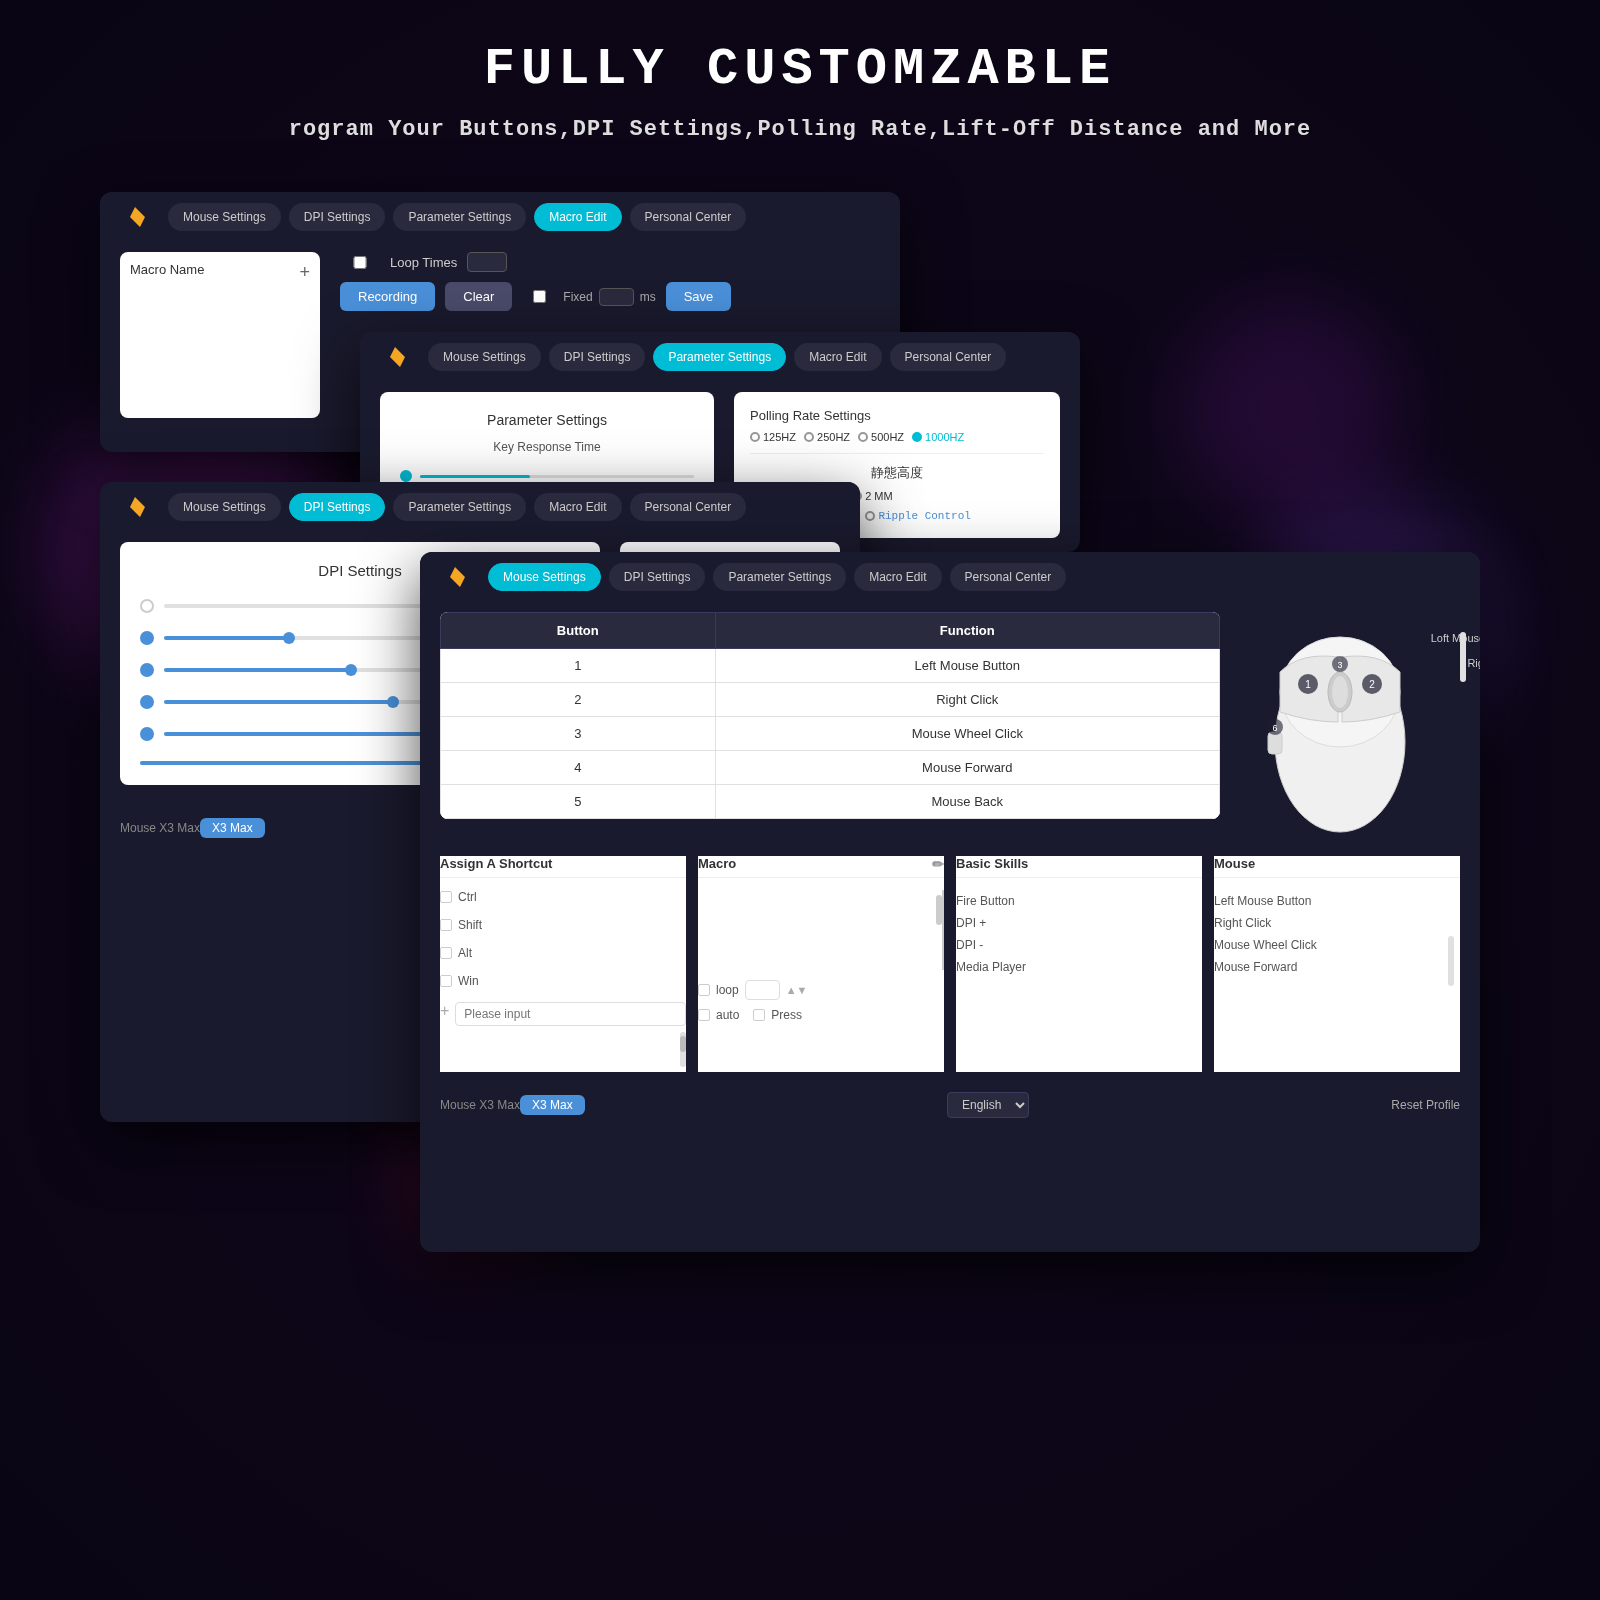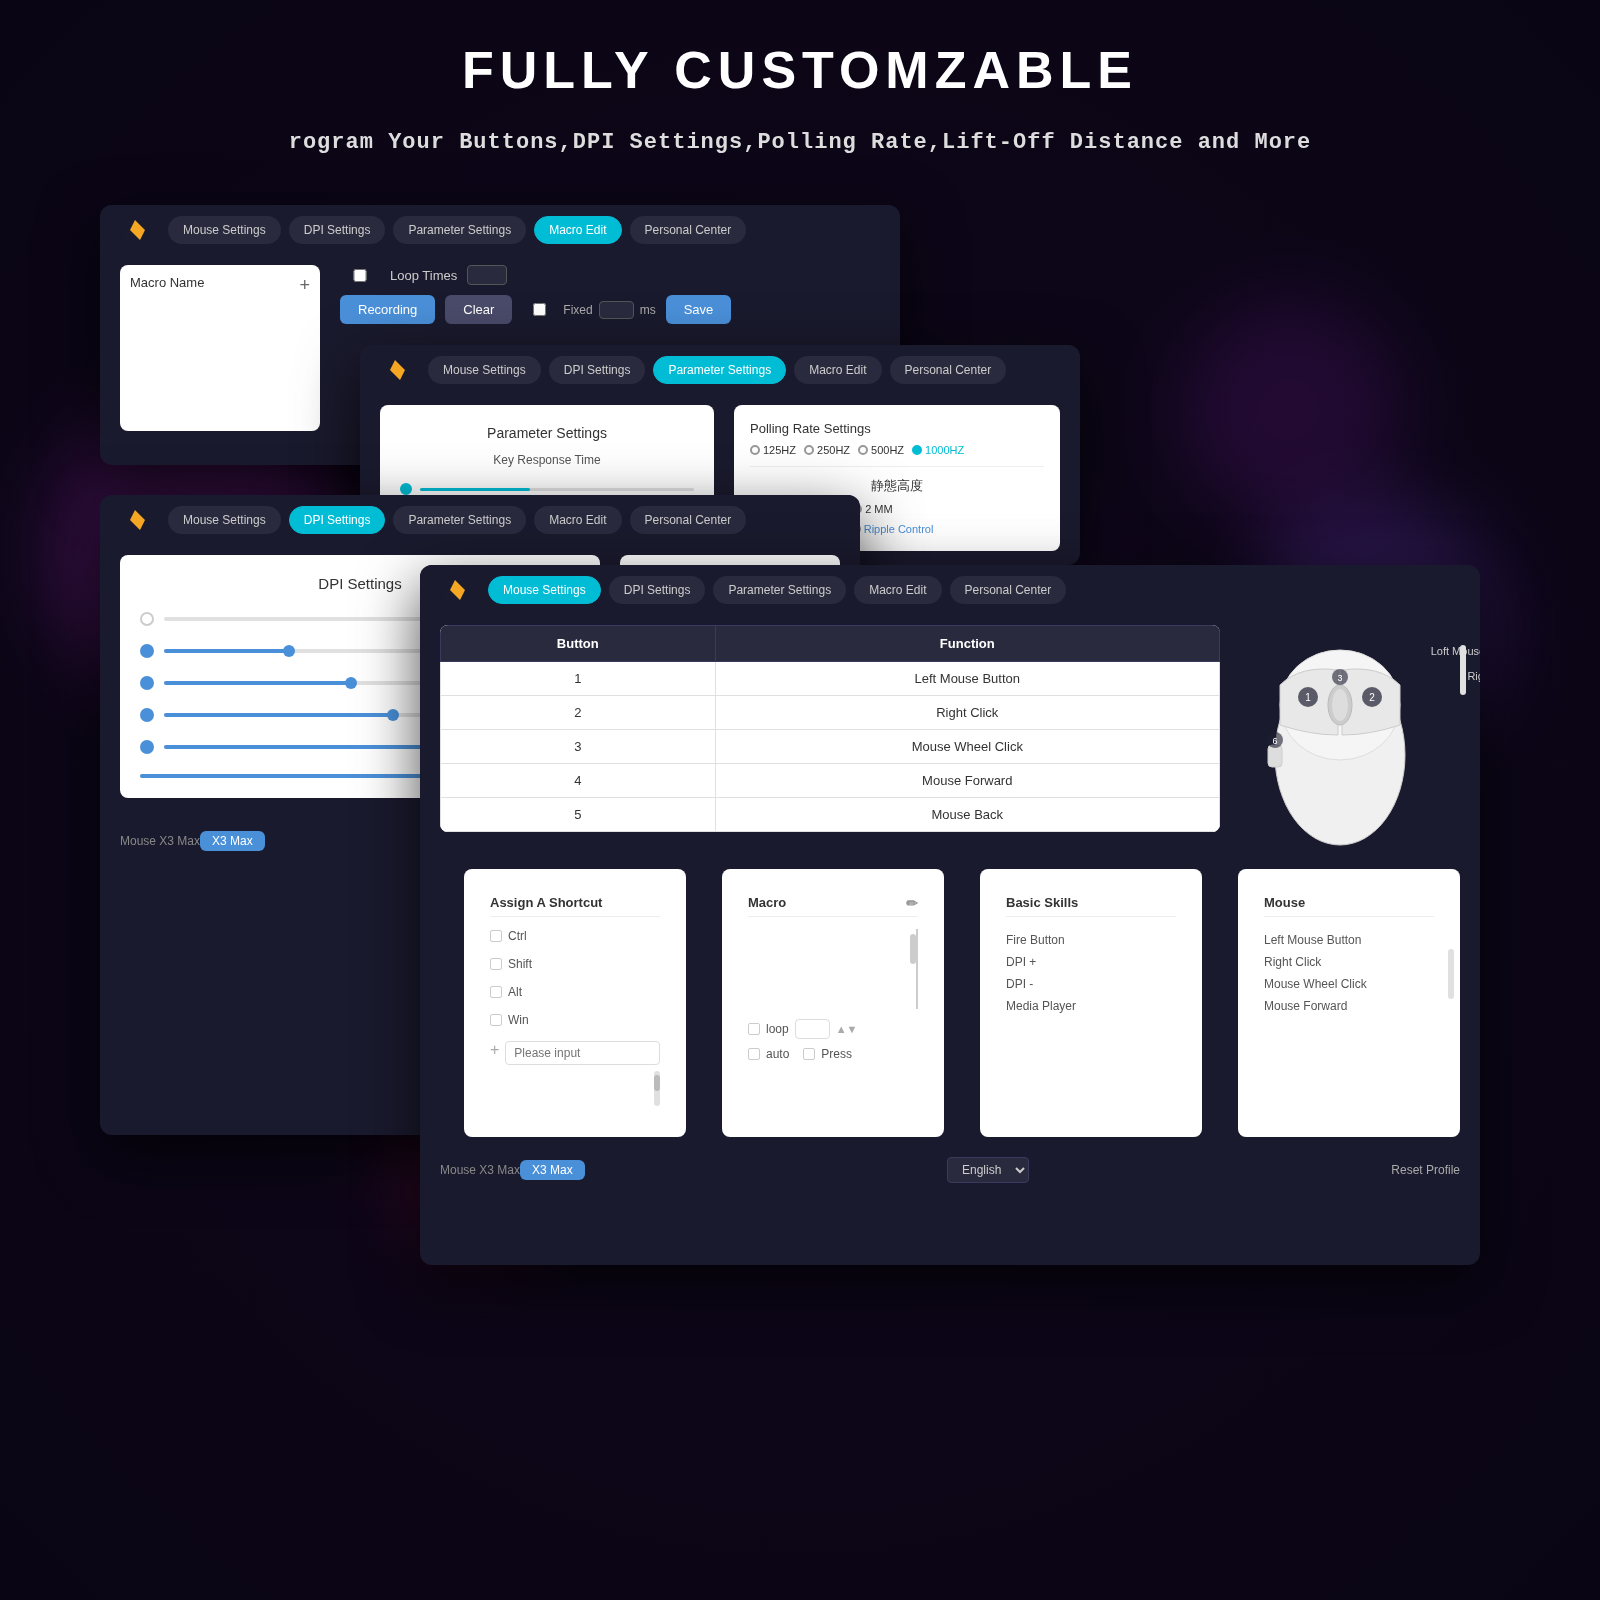--- a/index.html
+++ b/index.html
@@ -34,22 +34,22 @@
       align-items: center;
       padding-top: 40px;
     }
 
     .headline {
       color: #ffffff;
       font-size: 52px;
       font-weight: 900;
       letter-spacing: 6px;
       text-transform: uppercase;
-      margin-bottom: 30px;
-      font-family: Liberation Sans, sans-serif;
+      margin-bottom: 18px;
+      font-family: Liberation Mono, monospace;
     }
 
     .subheadline {
       color: #dddddd;
       font-size: 22px;
       font-family: 'Courier New', monospace;
       font-weight: bold;
       margin-bottom: 50px;
       letter-spacing: 1px;
     }
@@ -454,24 +454,23 @@
     }
 
     .bottom-panels {
       display: flex;
       gap: 12px;
     }
 
     .bottom-panel {
       flex: 1;
       background: white;
-      border-radius: 8px;
-      padding: 26px;
+      border-radius: 0;
+      padding: 0;
       min-height: 160px;
-      margin-left: 24px;
     }
 
     .panel-title {
       font-size: 13px;
       color: #333;
       font-weight: 600;
       margin-bottom: 12px;
       padding-bottom: 6px;
       border-bottom: 1px solid #eee;
     }
@@ -589,20 +588,21 @@
       font-size: 12px;
     }
 
     .angle-row {
       display: flex;
       align-items: center;
       gap: 10px;
       font-size: 11px;
       color: #4a90d9;
       margin-top: 8px;
+      font-family: Liberation Mono, monospace;
     }
 
     .lift-options {
       display: flex;
       gap: 6px;
       align-items: center;
       font-size: 11px;
       color: #333;
       margin-top: 8px;
       margin-bottom: 8px;

